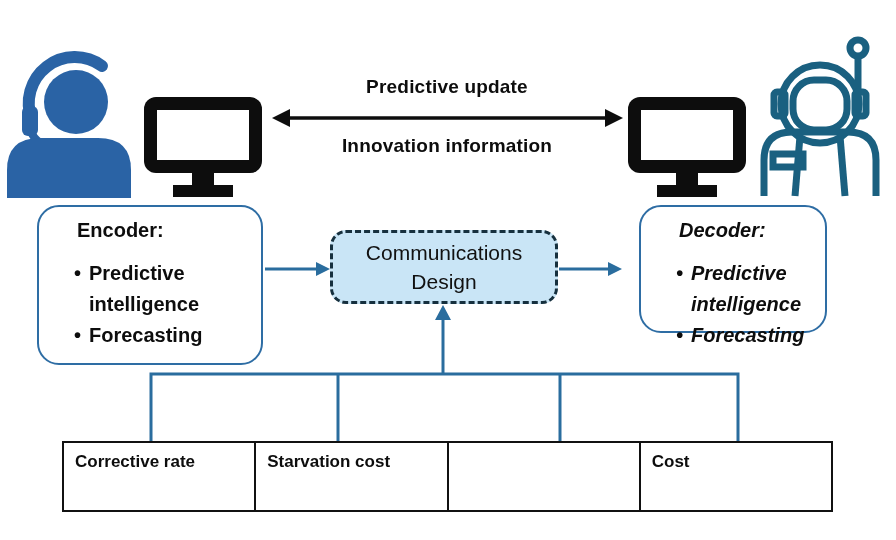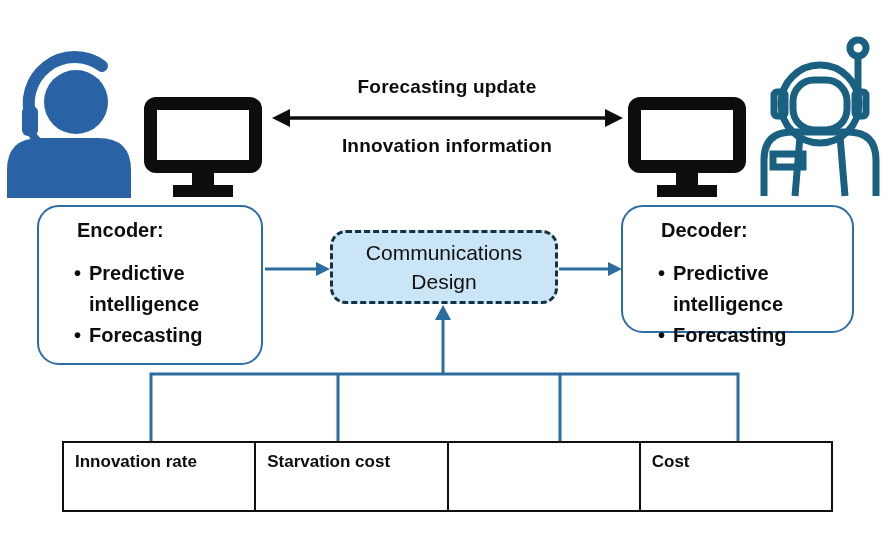--- a/index.html
+++ b/index.html
@@ -105,47 +105,47 @@
     <rect x="37" y="48" width="54" height="50" rx="21"></rect>
     <rect x="18" y="60" width="11" height="24" rx="3"></rect>
     <rect x="99" y="60" width="11" height="24" rx="3"></rect>
     <path d="M8,164 L8,128 Q8,100 36,100 L92,100 Q120,100 120,128 L120,164"></path>
     <line x1="44" y1="104" x2="39" y2="164"></line>
     <line x1="84" y1="104" x2="89" y2="164"></line>
     <rect x="17" y="122" width="30" height="13"></rect>
   </g>
 </svg>
 
-<div class="abs arrow-label" style="left:277px;top:75px;">Forecasting update</div>
+<div class="abs arrow-label" style="left:277px;top:75px;">Predictive update</div>
 <div class="abs arrow-label" style="left:277px;top:134px;">Innovation information</div>
 
 <div class="abs edbox" style="left:37px;top:205px;width:226px;height:160px;">
   <div>Encoder:</div>
   <ul>
     <li>Predictive intelligence</li>
     <li>Forecasting</li>
   </ul>
 </div>
 
-<div class="abs edbox" style="left:621px;top:205px;width:233px;height:128px;">
+<div class="abs edbox" style="left:639px;top:205px;width:188px;height:128px;font-style:italic;">
   <div>Decoder:</div>
   <ul>
     <li>Predictive intelligence</li>
     <li>Forecasting</li>
   </ul>
 </div>
 
 <div class="abs comms" style="left:330px;top:230px;width:228px;height:74px;">
   <span class="param-line">Communications</span>
   <span class="param-line">Design</span>
 </div>
 
 <div class="abs param-row" style="left:62px;top:441px;width:771px;height:71px;">
   <div class="param-cell">
-    <span class="param-line">Innovation rate</span>
+    <span class="param-line">Corrective rate</span>
     <span class="param-line"></span>
   </div>
   <div class="param-cell">
     <span class="param-line">Starvation cost</span>
     <span class="param-line"></span>
   </div>
   <div class="param-cell">
   </div>
   <div class="param-cell">
     <span class="param-line">Cost</span>

